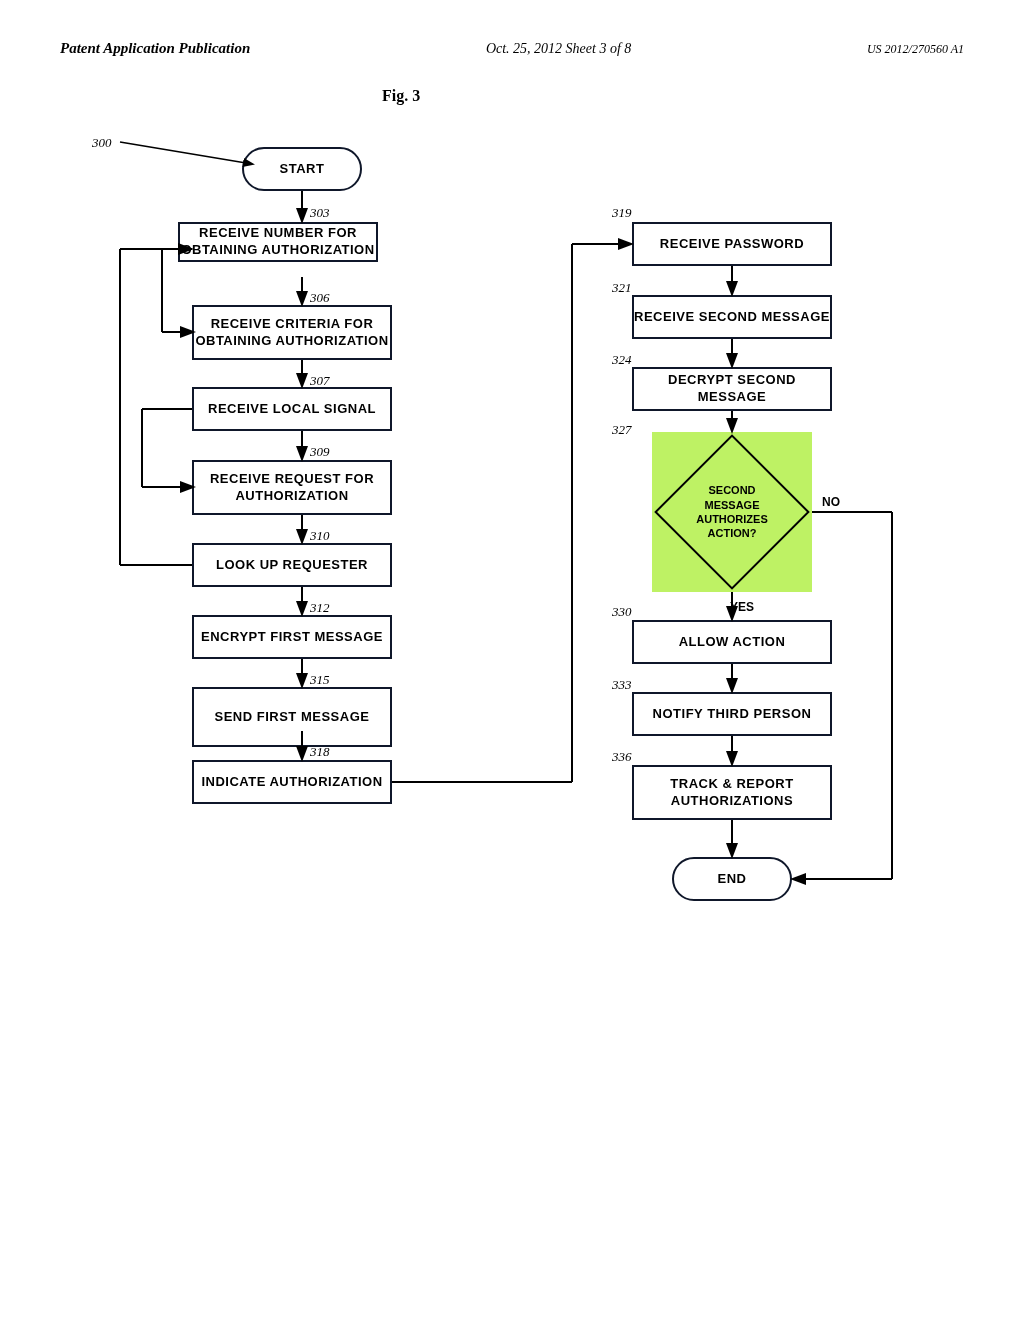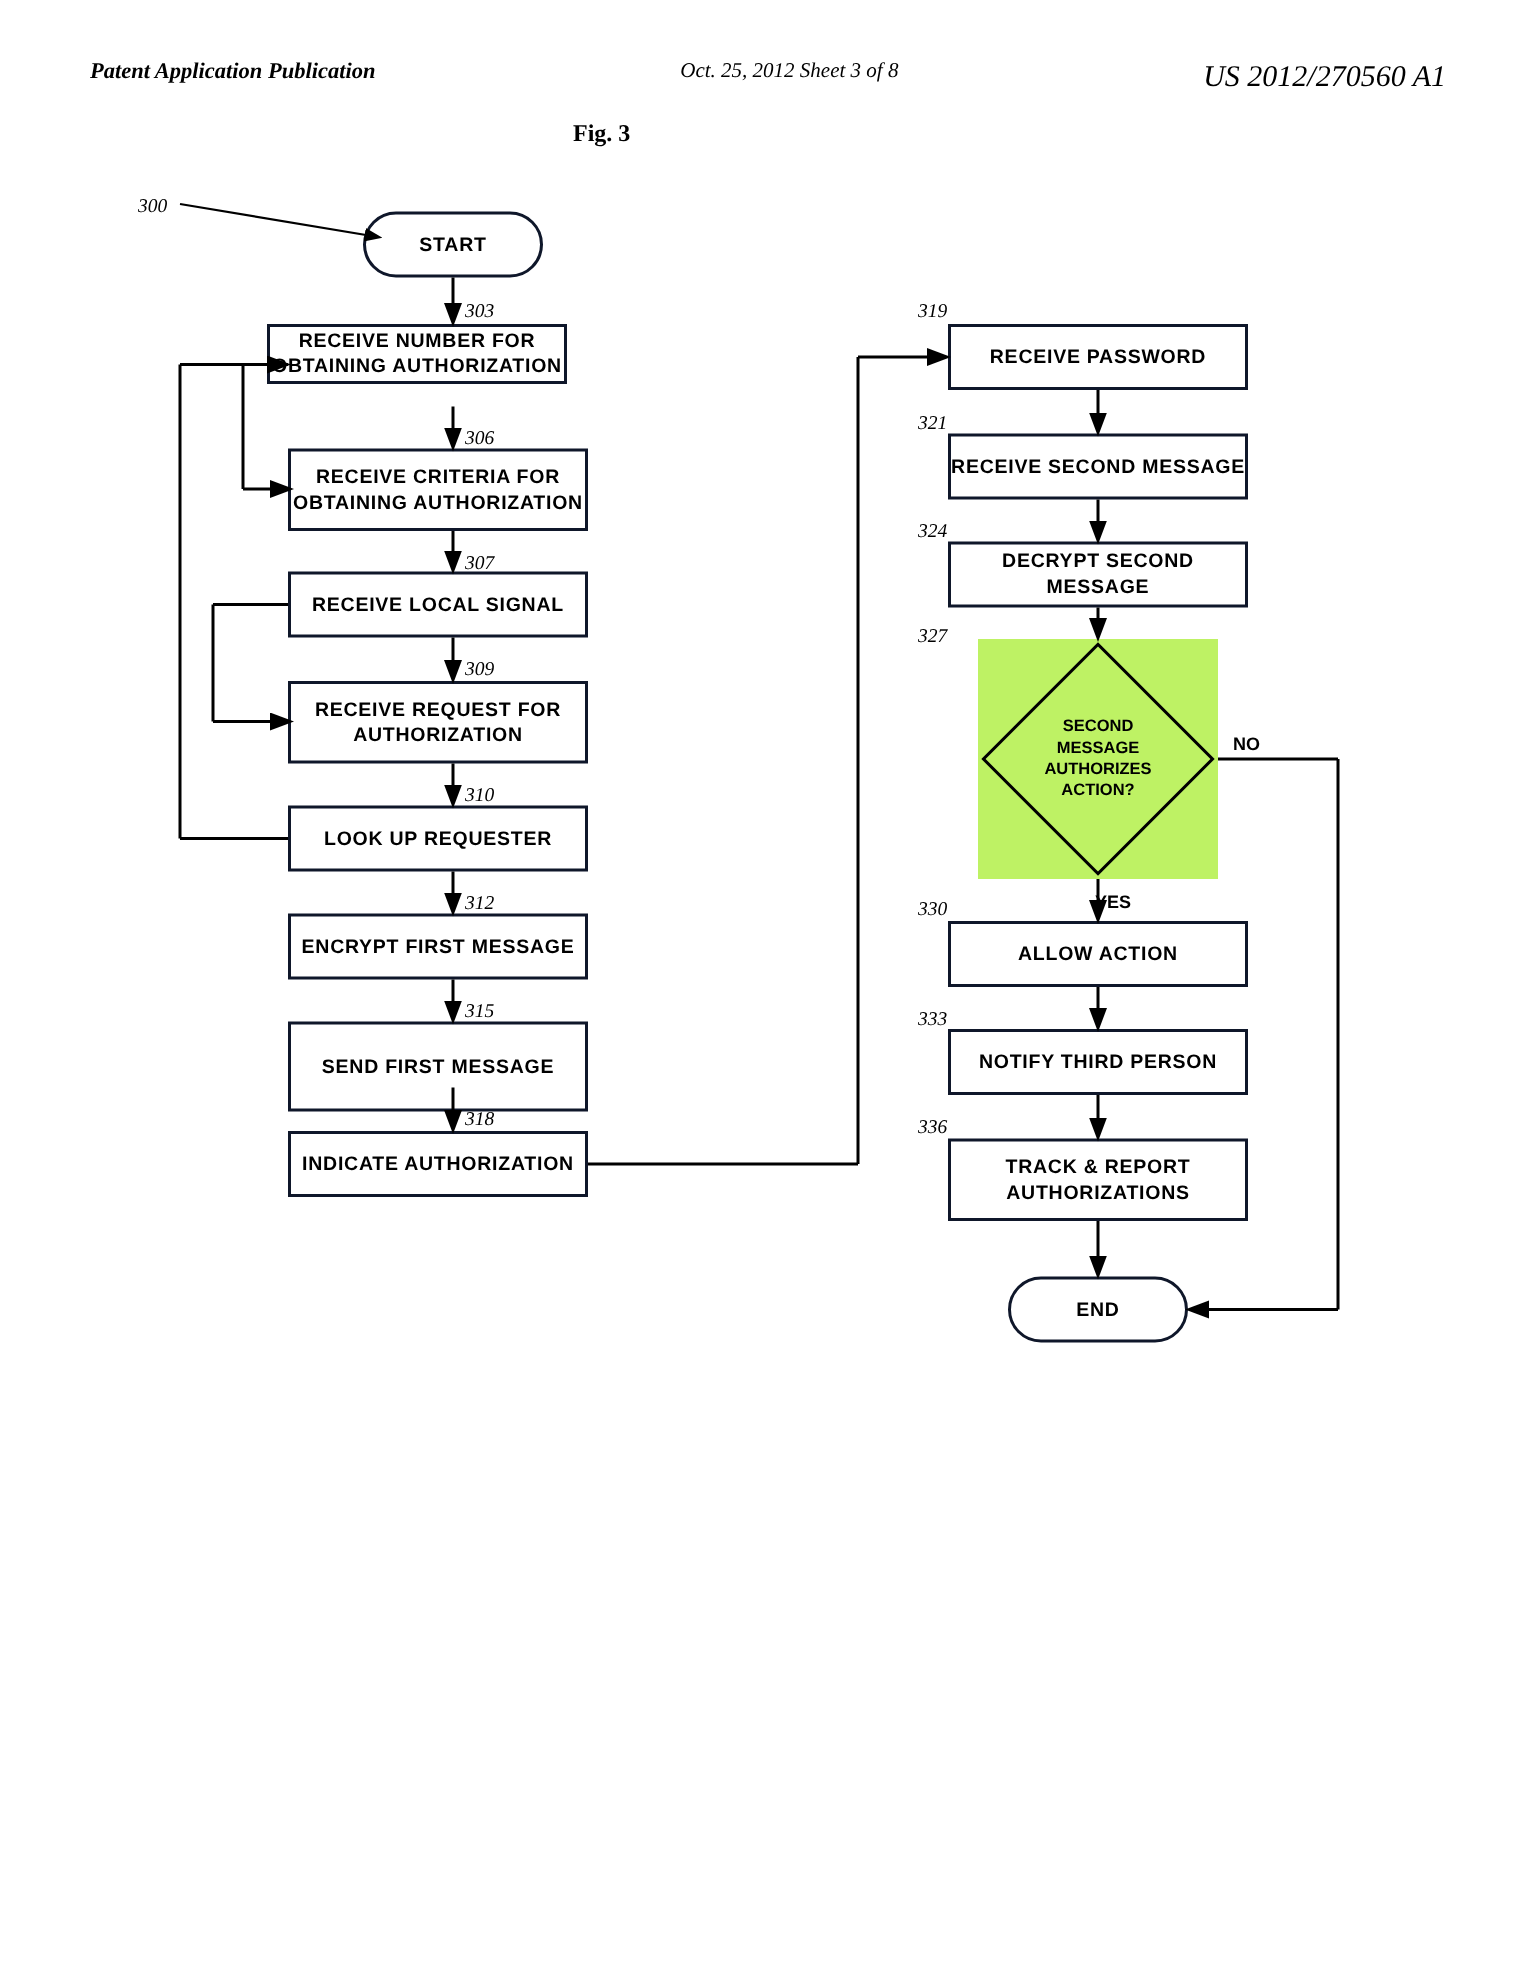--- a/index.html
+++ b/index.html
@@ -16,29 +16,29 @@
       width: 1024px;
       min-height: 1320px;
       background: #fff;
       position: relative;
       padding: 40px 60px;
     }
 
     .header {
       display: flex;
       justify-content: space-between;
-      align-items: flex-start;
-      margin-bottom: 8px;
+      align-items: flex-end;
+      margin-bottom: 20px;
       font-size: 14px;
       font-style: italic;
     }
 
     .header-left { font-weight: bold; font-size: 15px; }
     .header-center { font-size: 14px; }
-    .header-right { font-size: 20px; }
+    .header-right { font-size: 12px; }
 
     .diagram-area {
       position: relative;
       margin: 0 auto;
       width: 860px;
       height: 1150px;
     }
 
     .fig-label {
       position: absolute;

